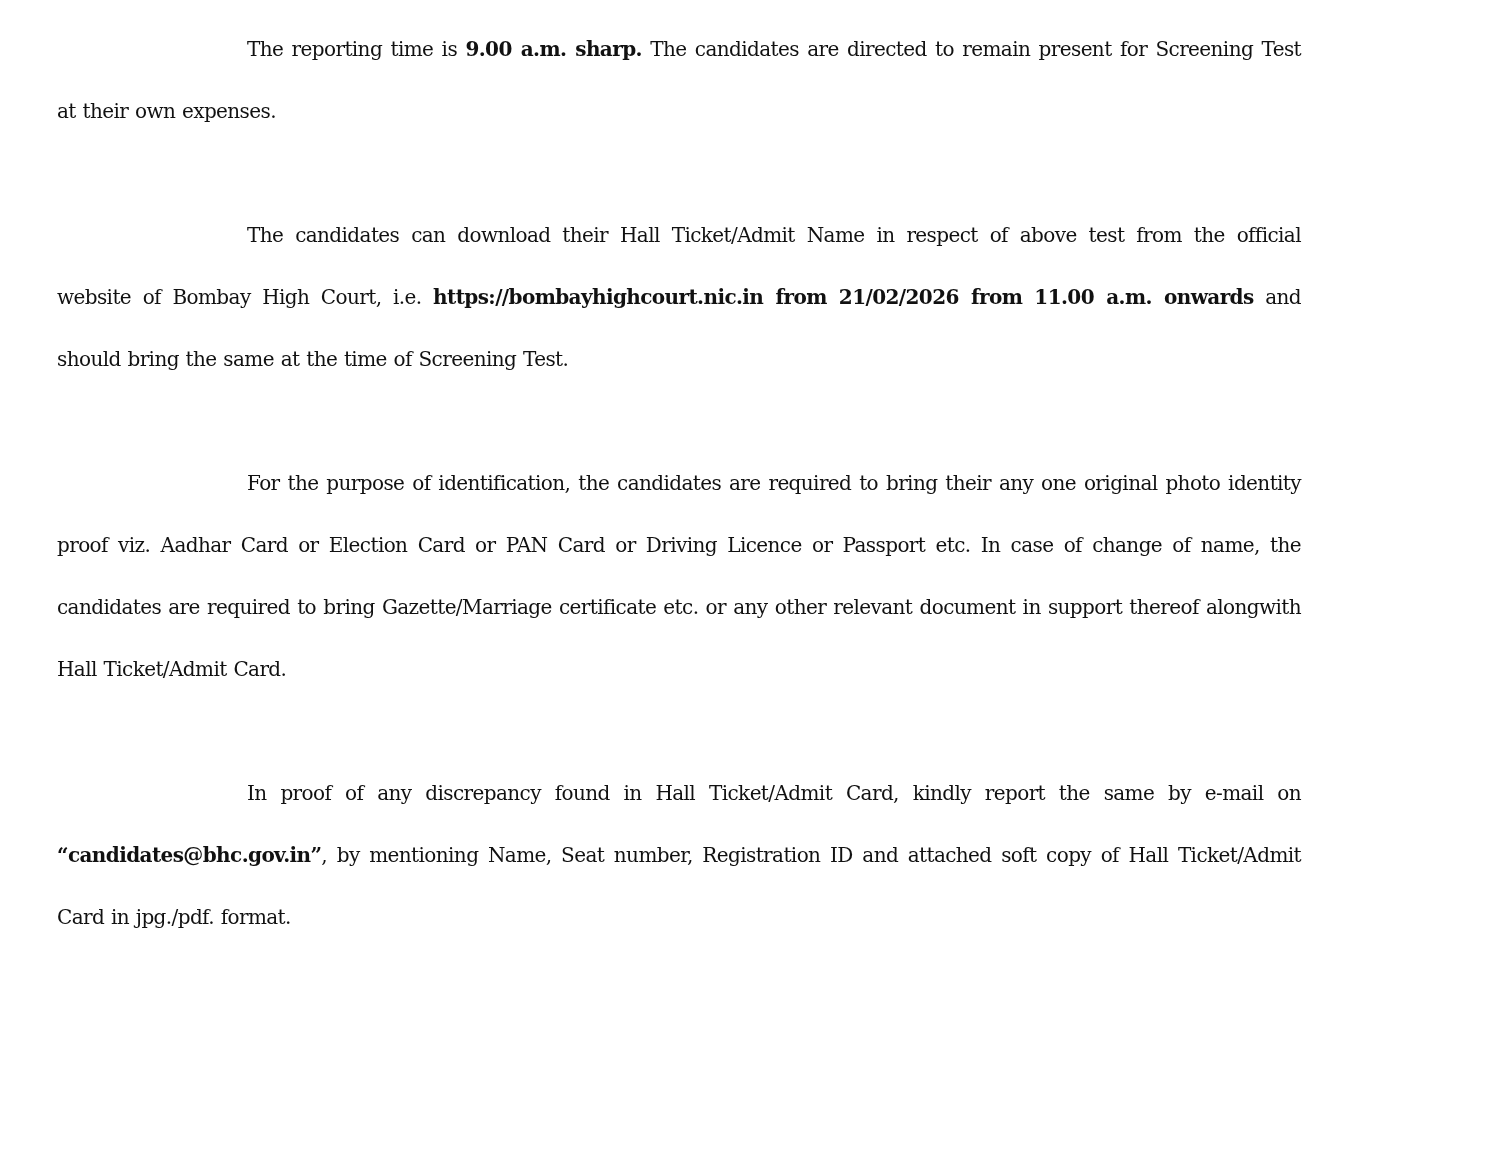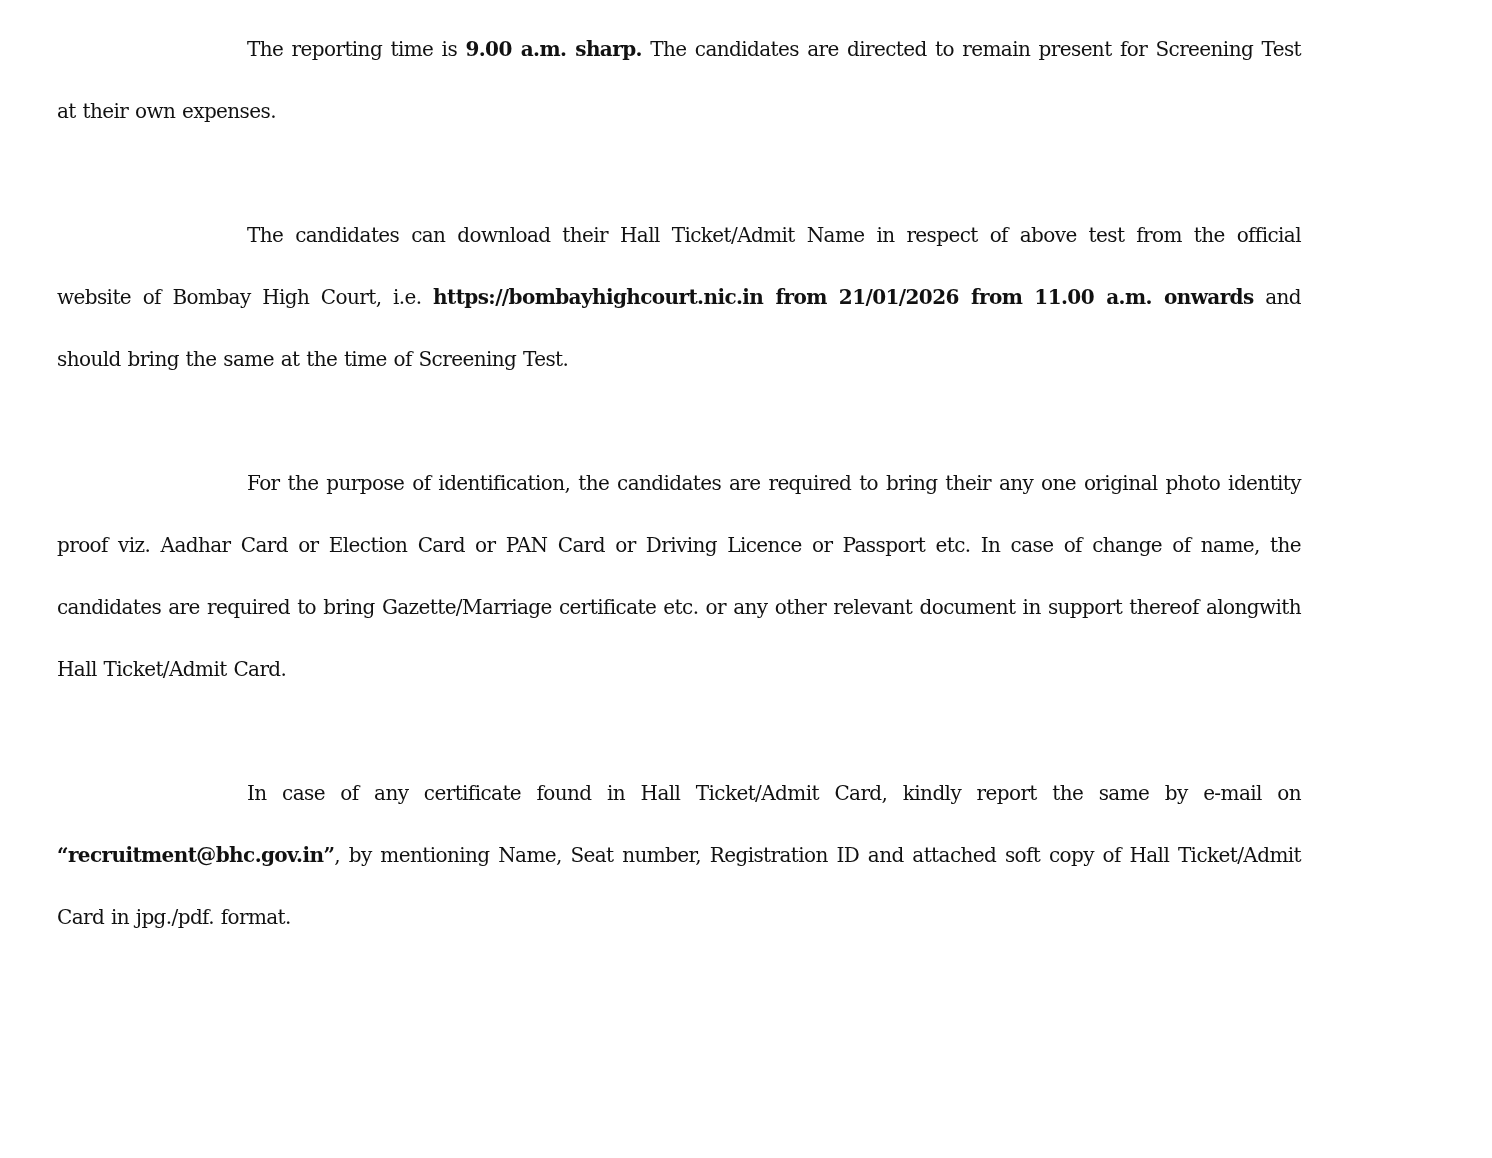--- a/index.html
+++ b/index.html
@@ -37,19 +37,19 @@
       font-weight: bold;
     }
   </style>
 </head>
 <body>
 
 <div class="page">
 
   <p class="para last-line-fix"><span>The reporting time is </span><span class="bold">9.00 a.m. sharp.</span><span> The candidates are directed to remain present for Screening Test at their own expenses.</span></p>
 
-  <p class="para last-line-fix"><span>The candidates can download their Hall Ticket/Admit Name in respect of above test from the official website of Bombay High Court, i.e. </span><span class="bold">https://bombayhighcourt.nic.in from 21/01/2026 from 11.00 a.m. onwards</span><span> and should bring the same at the time of Screening Test.</span></p>
+  <p class="para last-line-fix"><span>The candidates can download their Hall Ticket/Admit Name in respect of above test from the official website of Bombay High Court, i.e. </span><span class="bold">https://bombayhighcourt.nic.in from 21/02/2026 from 11.00 a.m. onwards</span><span> and should bring the same at the time of Screening Test.</span></p>
 
   <p class="para last-line-fix"><span>For the purpose of identification, the candidates are required to bring their any one original photo identity proof viz. Aadhar Card or Election Card or PAN Card or Driving Licence or Passport etc. In case of change of name, the candidates are required to bring Gazette/Marriage certificate etc. or any other relevant document in support thereof alongwith Hall Ticket/Admit Card.</span></p>
 
-  <p class="para last-line-fix"><span>In case of any certificate found in Hall Ticket/Admit Card, kindly report the same by e-mail on </span><span class="bold">“recruitment@bhc.gov.in”</span><span>, by mentioning Name, Seat number, Registration ID and attached soft copy of Hall Ticket/Admit Card in jpg./pdf. format.</span></p>
+  <p class="para last-line-fix"><span>In proof of any discrepancy found in Hall Ticket/Admit Card, kindly report the same by e-mail on </span><span class="bold">“candidates@bhc.gov.in”</span><span>, by mentioning Name, Seat number, Registration ID and attached soft copy of Hall Ticket/Admit Card in jpg./pdf. format.</span></p>
 
 </div>
 
 </body></html>

